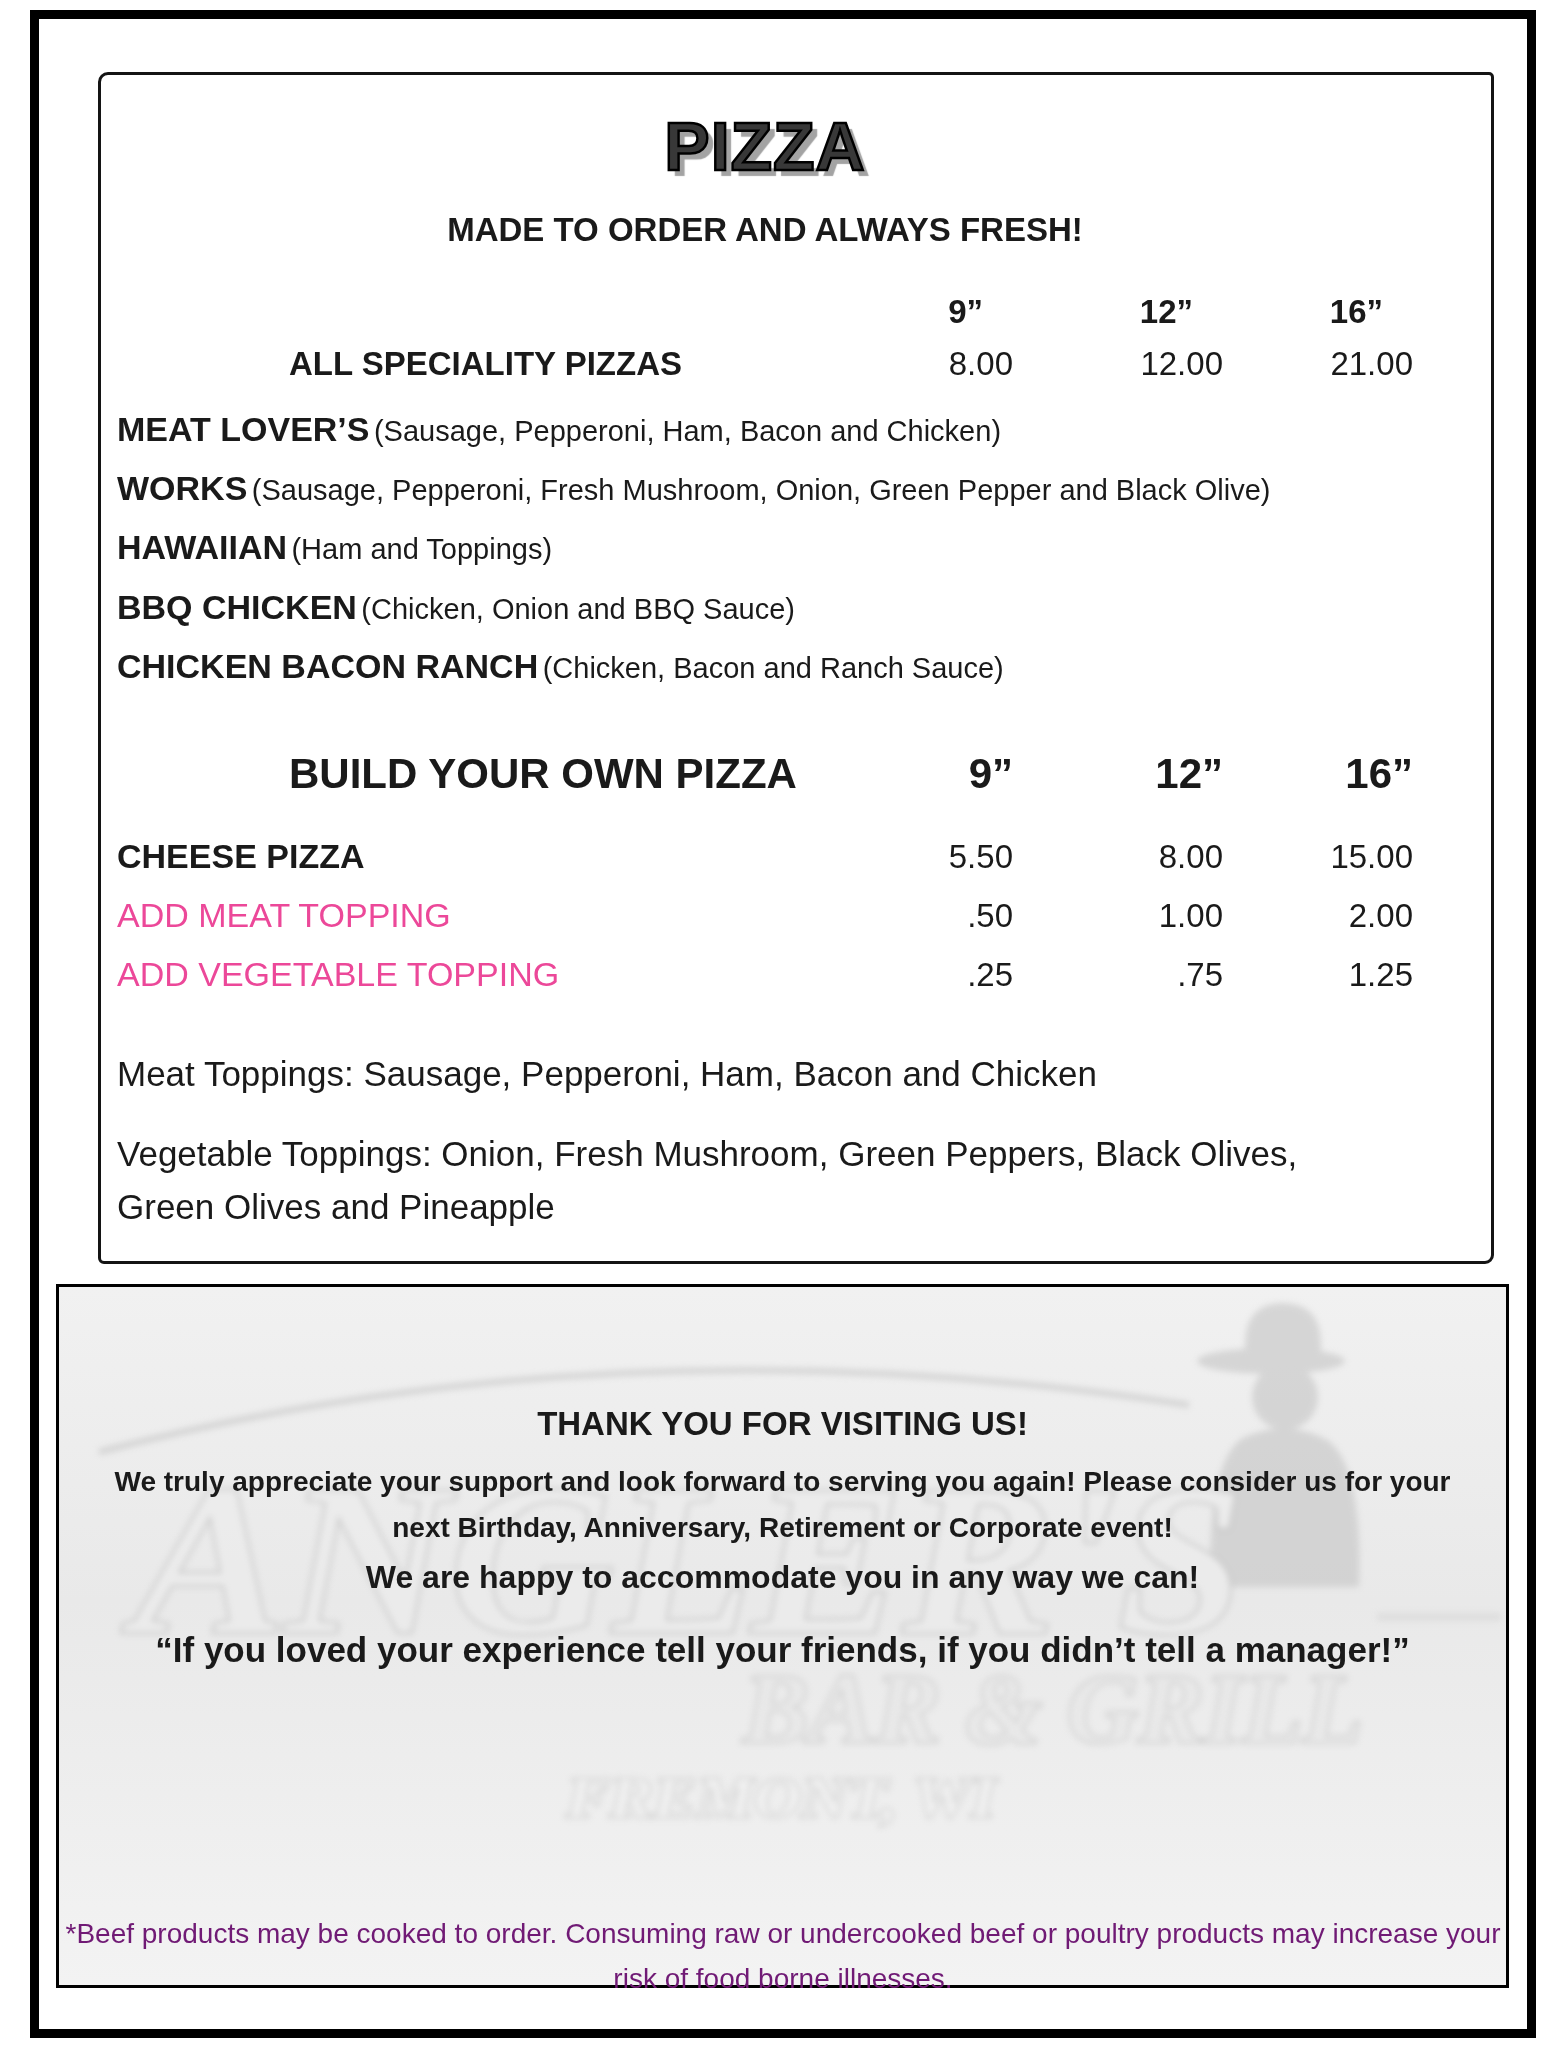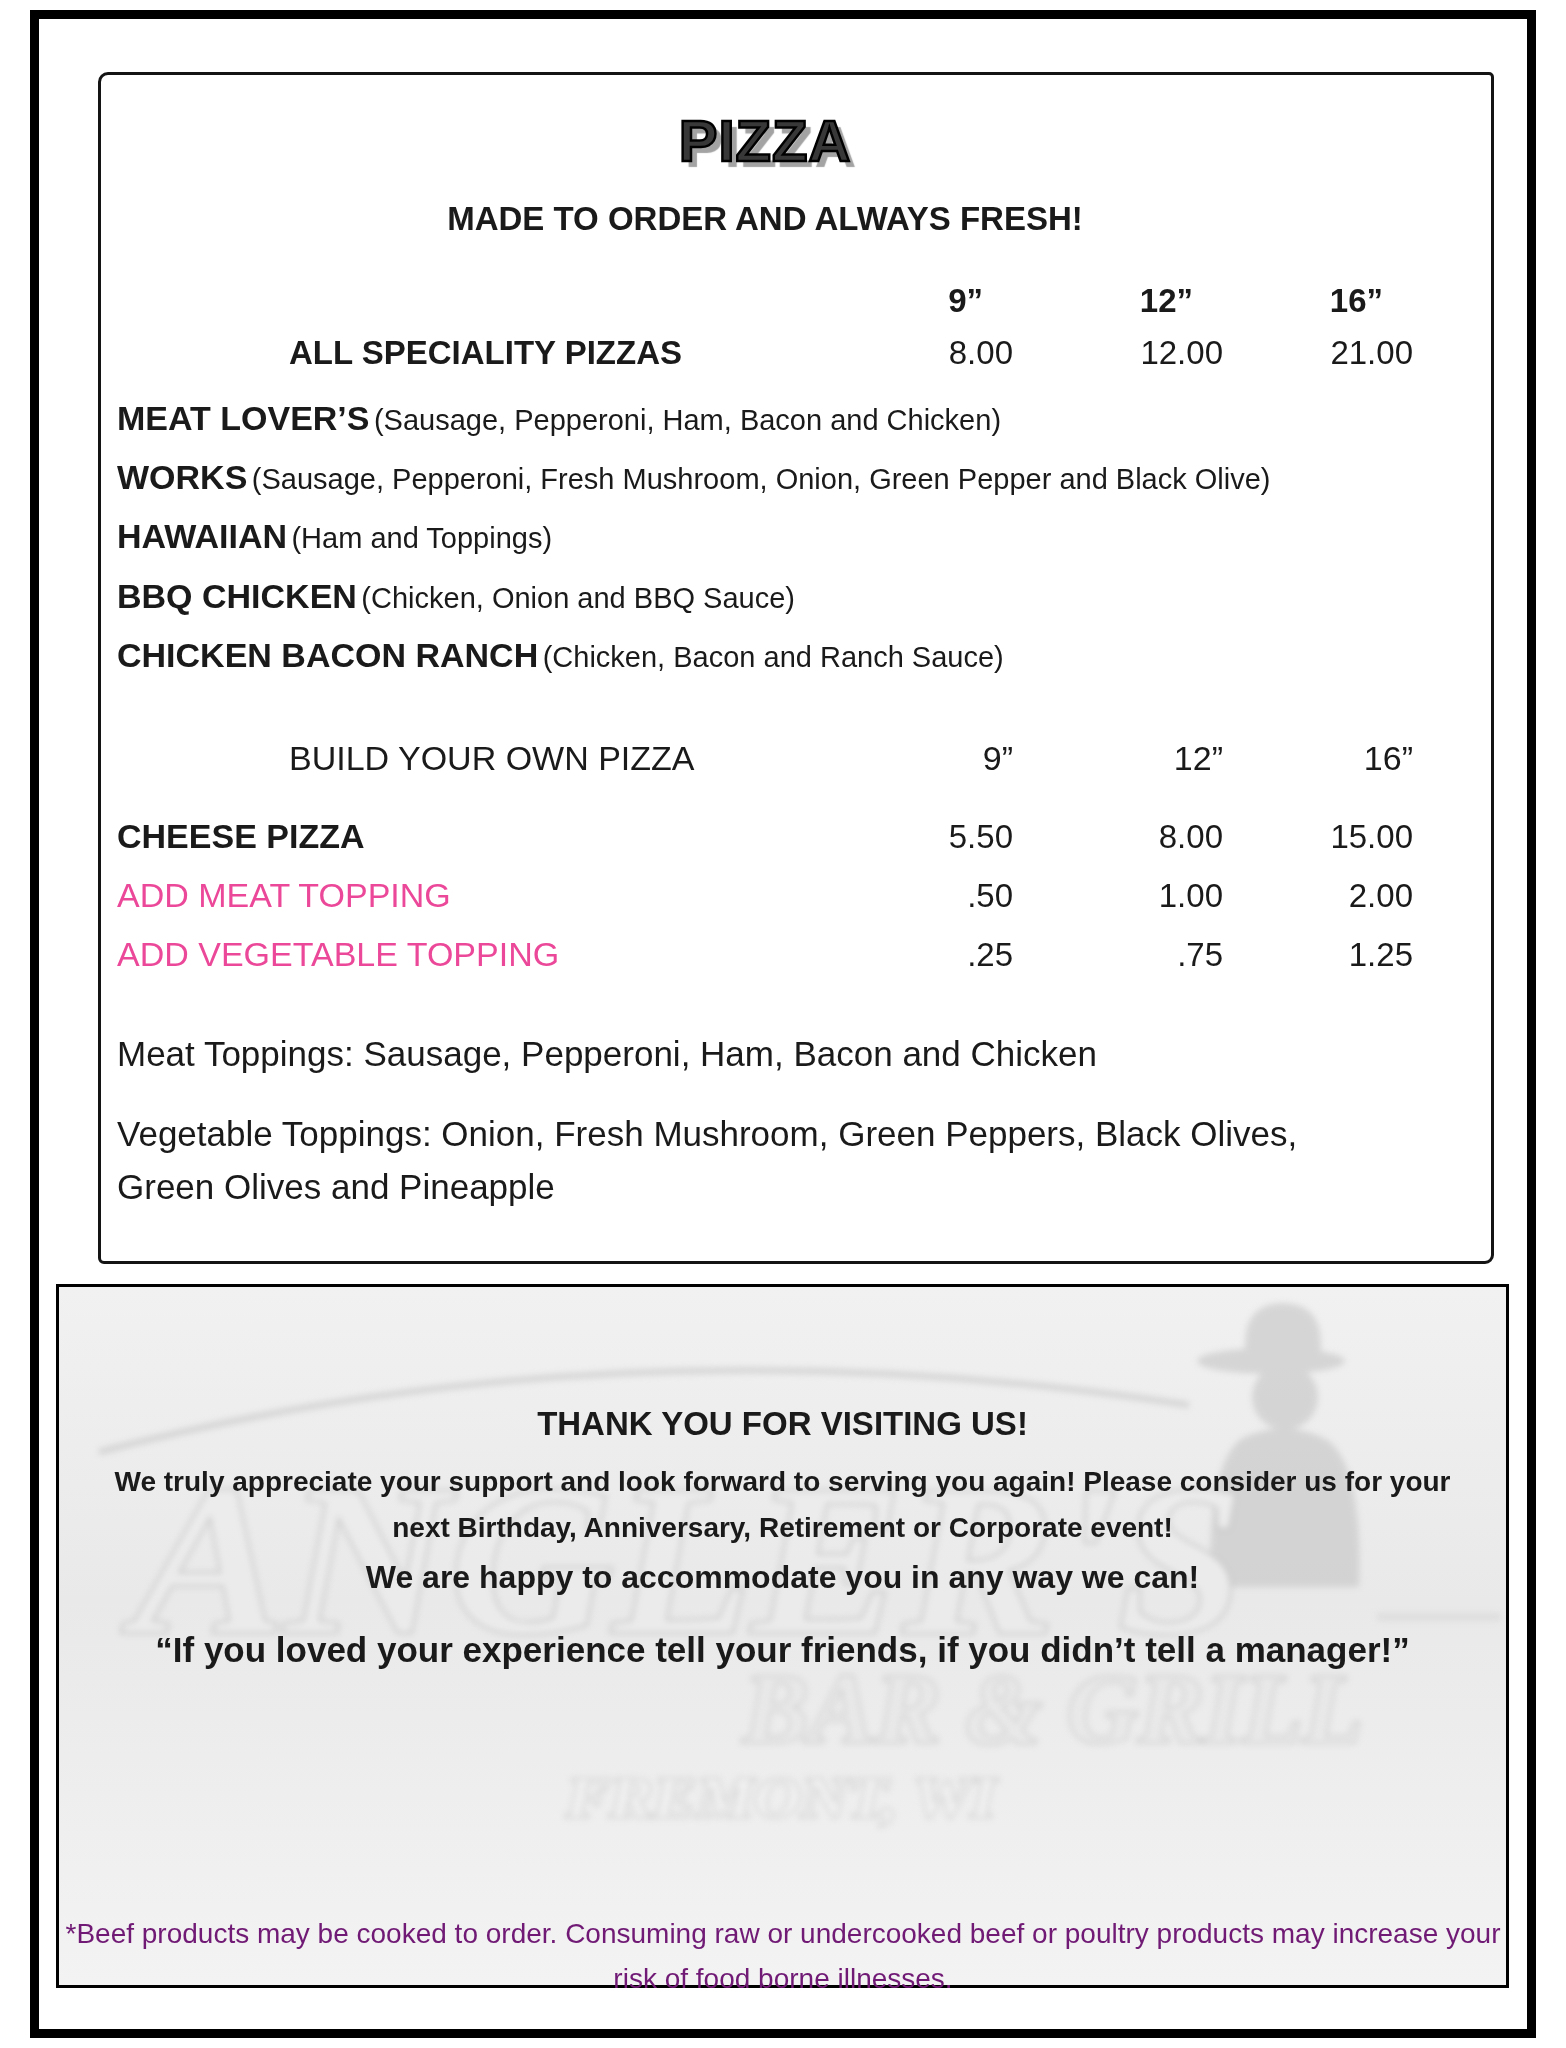--- a/index.html
+++ b/index.html
@@ -22,21 +22,21 @@
   .pizza-card {
     position:absolute; top:72px; left:98px;
     width:1396px; height:1192px;
     border:3px solid #141414;
     border-radius:10px 5px 9px 6px;
     padding:18px 78px 0 16px;
     background:#fff;
   }
   .pizza-title {
     margin:14px 0 0; text-align:center;
-    font-size:58px; font-weight:700; letter-spacing:1px;
+    font-size:68px; font-weight:700; letter-spacing:1px;
     color:#383838;
     -webkit-text-stroke:2.5px #000;
     text-shadow:6px 6px 1px #a3a3a3;
   }
   .menu-subtitle {
     margin-top:26px; text-align:center;
     font-size:33px; font-weight:700;
   }
   .grid { display:grid; grid-template-columns:1fr 210px 210px 190px; align-items:baseline; }
   .cell { font-size:33px; text-align:right; white-space:nowrap; }
@@ -46,21 +46,21 @@
   .size-header-row { margin-top:44px; }
   .size-header-row .cell { font-weight:700; padding-right:30px; }
   .specialty-header-row { margin-top:14px; }
 
   .specialty-items { list-style:none; margin:24px 0 0; padding:0; }
   .specialty-items li { margin:0 0 15px; line-height:1.3; }
   .item-name { font-weight:700; font-size:34px; }
   .item-desc { font-size:29px; }
 
   .byo-header-row { margin-top:62px; }
-  .byo-header-row .cell { font-weight:400; font-size:34px; }
+  .byo-header-row .cell { font-weight:700; font-size:42px; }
   .byo-row { margin-top:13px; line-height:1.35; }
   .byo-row.first { margin-top:36px; }
   .byo-row .cell.label.plain { font-weight:400; font-size:34px; color:#ec4899; }
   .byo-row .cell.label.bold { font-size:34px; }
 
   .toppings { font-size:35px; margin:0; line-height:1.5; }
   .toppings-meat { margin-top:50px; }
   .toppings-veg { margin-top:28px; padding-right:40px; }
 
   

